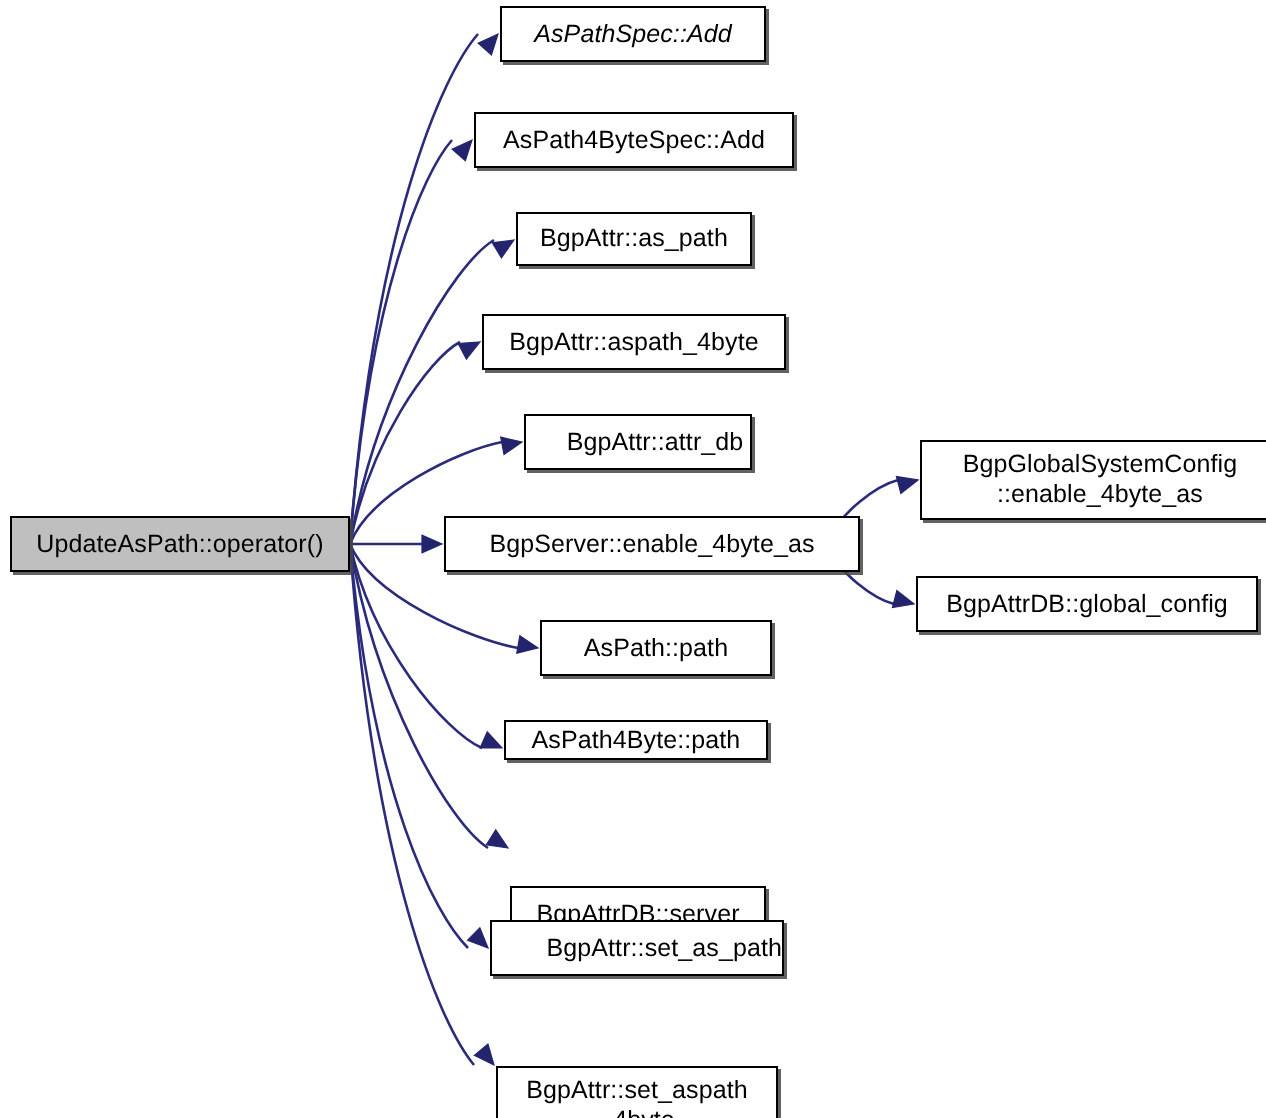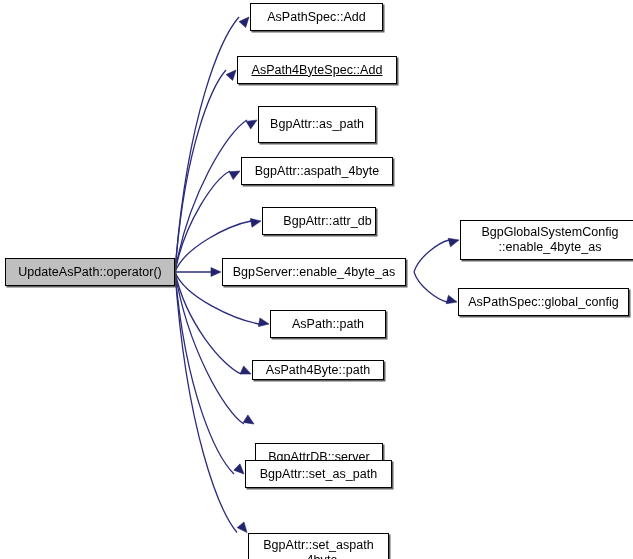--- a/index.html
+++ b/index.html
@@ -79,29 +79,29 @@
       <polygon points="244,474 233.7746619705626,470.15260319388017 239.92828133583038,463.861898248693" class="edge-head"></polygon>
       <path d="M175,272 C186.532,433.51 219.64,511.66 237,532.5" class="edge-path"></path>
       <polygon points="247,532.5 237.21890124111758,527.6327515916086 243.98031213155303,522.0004054755835" class="edge-head"></polygon>
       <path d="M414,272 C418.9992537313433,256 439.2,242.56 449,240" class="edge-path"></path>
       <polygon points="459,240 450.4367375386388,246.78458075475862 448.21259558224756,238.2702873279486" class="edge-head"></polygon>
       <path d="M414,272 C418.7048571428571,287 437.76,299.6 447,302" class="edge-path"></path>
       <polygon points="457,302 446.2150101674548,303.7447046489013 448.42731577413076,295.22732806319897" class="edge-head"></polygon>
     </svg>
   <div id="node-layer">
       <div class="graph-node root" style="left: 5px; top: 258px; width: 170px; height: 28px; text-align: right;"><span>UpdateAsPath::operator()</span></div>
-      <div class="graph-node" style="left: 250px; top: 3px; width: 133px; height: 28px;"><span>AsPathSpec::Add</span></div>
-      <div class="graph-node" style="left: 237px; top: 56px; width: 160px; height: 28px; text-decoration: underline;"><span>AsPath4ByteSpec::Add</span></div>
-      <div class="graph-node" style="left: 258px; top: 106px; width: 118px; height: 37px;"><span>BgpAttr::as_path</span></div>
+      <div class="graph-node" style="left: 250px; top: 3px; width: 133px; height: 28px; font-style: italic;"><span>AsPathSpec::Add</span></div>
+      <div class="graph-node" style="left: 237px; top: 56px; width: 160px; height: 28px;"><span>AsPath4ByteSpec::Add</span></div>
+      <div class="graph-node" style="left: 258px; top: 106px; width: 118px; height: 27px;"><span>BgpAttr::as_path</span></div>
       <div class="graph-node" style="left: 241px; top: 157px; width: 152px; height: 28px; justify-content: center;"><span>BgpAttr::aspath_4byte</span></div>
       <div class="graph-node" style="left: 262px; top: 207px; width: 114px; height: 28px; padding-left: 17px;"><span>BgpAttr::attr_db</span></div>
-      <div class="graph-node" style="left: 222px; top: 258px; width: 184px; height: 28px;"><span>BgpServer::enable_4byte_as</span></div>
+      <div class="graph-node" style="left: 222px; top: 258px; width: 208px; height: 28px;"><span>BgpServer::enable_4byte_as</span></div>
       <div class="graph-node" style="left: 270px; top: 310px; width: 116px; height: 28px;"><span>AsPath::path</span></div>
       <div class="graph-node" style="left: 252px; top: 360px; width: 132px; height: 20px;"><span>AsPath4Byte::path</span></div>
       <div class="graph-node" style="left: 255px; top: 410px; width: 128px; height: 28px; margin-top: 33px;"><span>BgpAttrDB::server</span></div>
-      <div class="graph-node" style="left: 245px; top: 460px; width: 147px; height: 28px;"><span>BgpAttr::set_as_path</span></div>
+      <div class="graph-node" style="left: 245px; top: 460px; width: 147px; height: 28px; justify-content: flex-end;"><span>BgpAttr::set_as_path</span></div>
       <div class="graph-node" style="left: 248px; top: 513px; width: 141px; height: 39px; margin-top: 20px;"><span>BgpAttr::set_aspath
 _4byte</span></div>
       <div class="graph-node" style="left: 460px; top: 220px; width: 180px; height: 40px;"><span>BgpGlobalSystemConfig
 ::enable_4byte_as</span></div>
-      <div class="graph-node" style="left: 458px; top: 288px; width: 171px; height: 28px;"><span>AsPathSpec::global_config</span></div>
+      <div class="graph-node" style="left: 458px; top: 288px; width: 171px; height: 28px;"><span>BgpAttrDB::global_config</span></div>
     </div>
 </div>
 
 </body></html>

